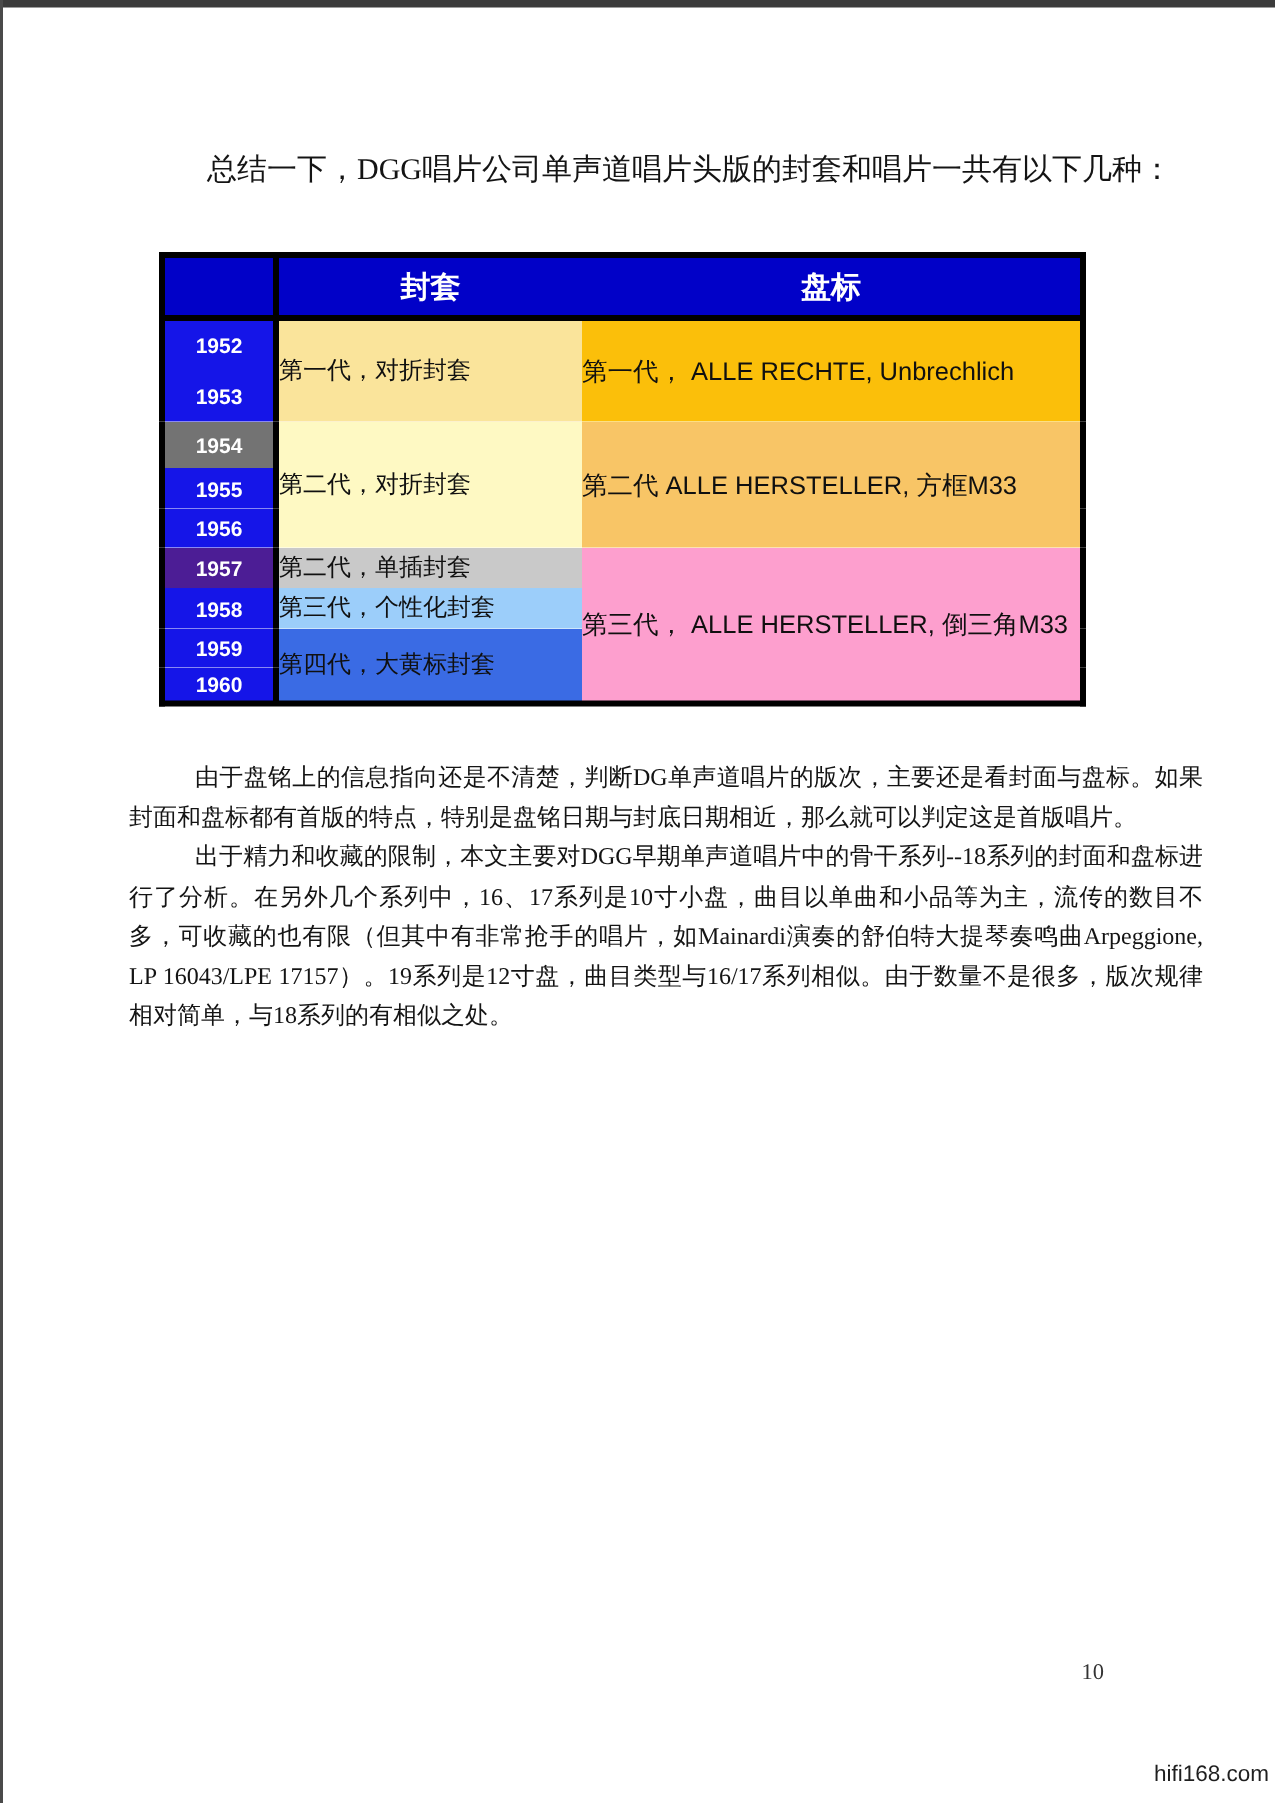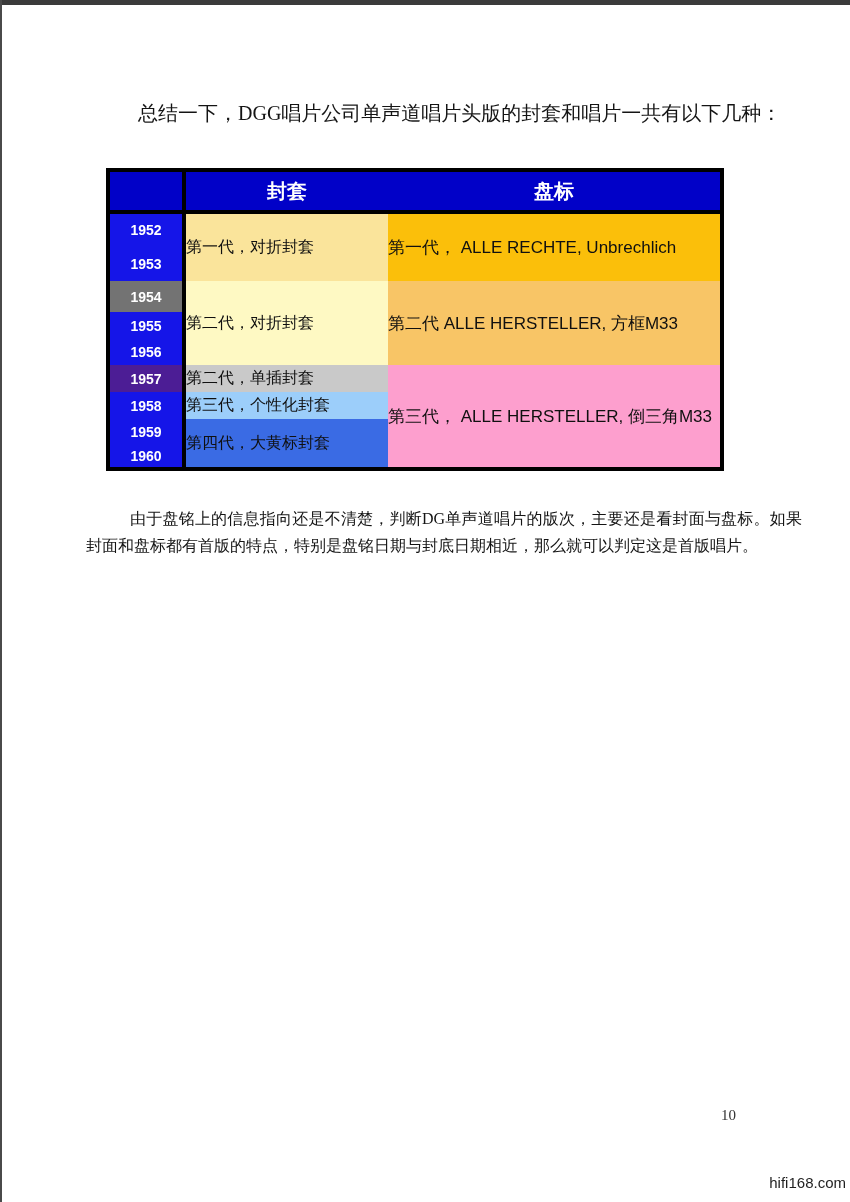--- a/index.html
+++ b/index.html
@@ -112,16 +112,17 @@
     </tr>
     <tr style="height:24px">
       <td class="yr" style="background-color: rgb(21, 21, 232);">1960</td>
     </tr>
   </tbody>
     </table>
 </div>
 
 <div class="bodytext">
   <p>由于盘铭上的信息指向还是不清楚，判断DG单声道唱片的版次，主要还是看封面与盘标。如果封面和盘标都有首版的特点，特别是盘铭日期与封底日期相近，那么就可以判定这是首版唱片。</p>
+  <p>出于精力和收藏的限制，本文主要对DGG早期单声道唱片中的骨干系列--18系列的封面和盘标进行了分析。在另外几个系列中，16、17系列是10寸小盘，曲目以单曲和小品等为主，流传的数目不多，可收藏的也有限（但其中有非常抢手的唱片，如Mainardi演奏的舒伯特大提琴奏鸣曲Arpeggione, LP 16043/LPE 17157）。19系列是12寸盘，曲目类型与16/17系列相似。由于数量不是很多，版次规律相对简单，与18系列的有相似之处。</p>
 </div>
 
 <div class="pagenum">10</div>
 <div class="sitemark">hifi168.com</div>
 
 </body></html>

